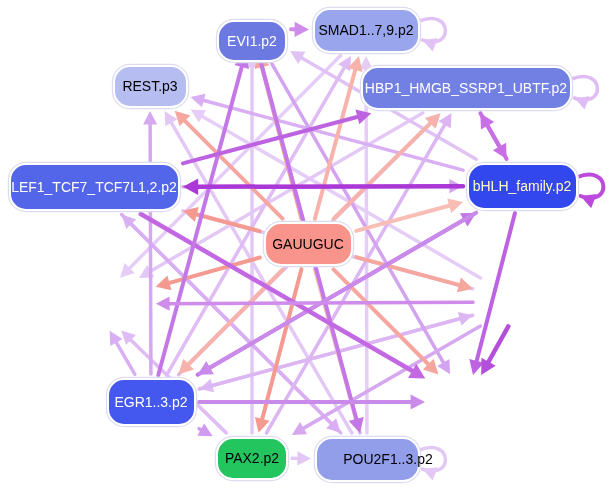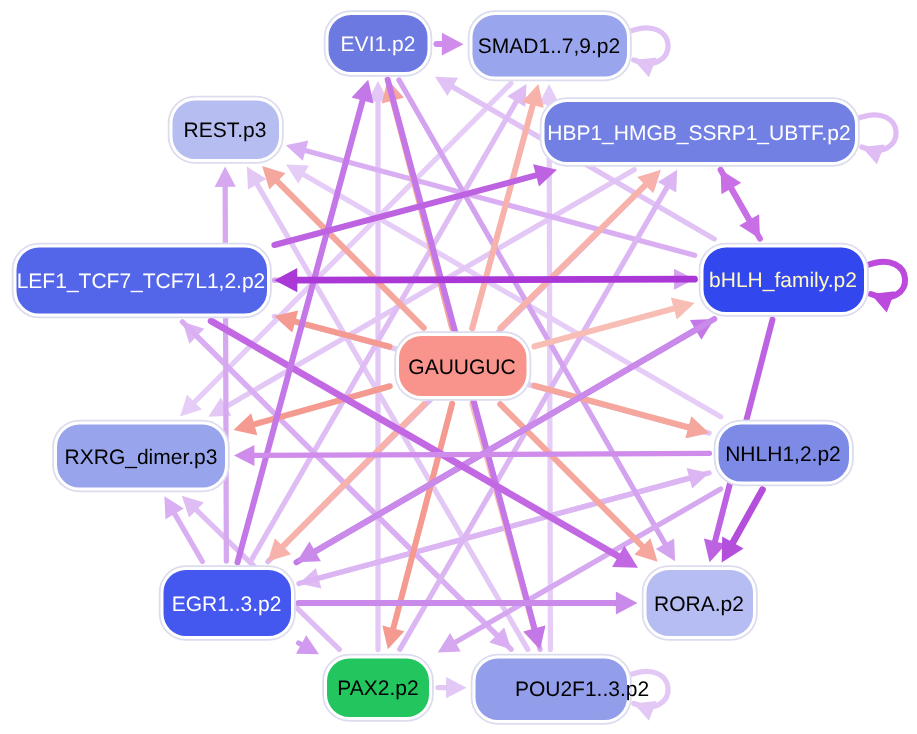--- a/index.html
+++ b/index.html
@@ -137,52 +137,43 @@
       <line x1="473.00053497245983" y1="302.2289694627455" x2="166.19921173445712" y2="303.66262050591376" stroke="#cf8cea" stroke-width="3.5" stroke-linecap="round"></line>
       <polygon points="155.9993230960712,303.71028353693424 169.5662310483608,296.5968097994343 169.63211817947735,310.69665585837953" fill="#cf8cea"></polygon>
       <line x1="199" y1="402" x2="414.2" y2="402" stroke="#ca8aea" stroke-width="4" stroke-linecap="round"></line>
       <polygon points="425,402 410.6,409.6 410.6,394.4" fill="#ca8aea"></polygon>
       <line x1="463.0001610396062" y1="186.13785009102895" x2="194.399725959721" y2="186.7654212010287" stroke="#aa38d6" stroke-width="4.5" stroke-linecap="round"></line>
       <polygon points="182.9997570758483,186.79205664234615 198.1806735835788,178.6065649658911 198.2187575917783,194.906520475288" fill="#aa38d6"></polygon>
       <path d="M 577.5 177 C 611.5 164, 611.5 208, 580.5 196" fill="none" stroke="#bb4add" stroke-width="4" stroke-linecap="round"></path>
       <polygon points="580.5,196 596.628,194.11599999999999 591.1560000000001,208.252" fill="#bb4add"></polygon>
     </svg>
   <div id="nodes">
-      <div class="node" style="left: 217px; top: 8px; width: 70px; height: 42px; background: rgb(107, 121, 224); color: rgb(255, 255, 255);">
+      <div class="node" style="left: 217px; top: 20px; width: 70px; height: 42px; background: rgb(107, 121, 224); color: rgb(255, 255, 255);">
         <span>EVI1.p2</span>
       </div>
       <div class="node" style="left: 312.5px; top: 7.5px; width: 107px; height: 45px; background: rgb(153, 165, 236); color: #000000;">
         <span>SMAD1..7,9.p2</span>
       </div>
       <div class="node" style="left: 112.5px; top: 64.5px; width: 75px; height: 43px; background: rgb(181, 189, 241); color: rgb(0, 0, 0);">
         <span>REST.p3</span>
       </div>
       <div class="node" style="left: 360.5px; top: 66px; width: 211px; height: 44px; background: rgb(114, 128, 228); color: rgb(255, 255, 255);">
         <span>HBP1_HMGB_SSRP1_UBTF.p2</span>
       </div>
       <div class="node" style="left: 8.5px; top: 163px; width: 171px; height: 48px; background: rgb(83, 101, 232); color: rgb(255, 255, 255);">
         <span>LEF1_TCF7_TCF7L1,2.p2</span>
       </div>
       <div class="node" style="left: 466.5px; top: 162.5px; width: 111px; height: 47px; background: rgb(51, 71, 239); color: #fef9c3;">
         <span>bHLH_family.p2</span>
       </div>
       <div class="node" style="left: 263.5px; top: 222px; width: 89px; height: 44px; background: rgb(249, 148, 140); color: rgb(0, 0, 0);">
         <span>GAUUGUC</span>
       </div>
-      <div class="node" style="left: 36px; top: 281px; width: 116px; height: 46px; background: rgb(152, 164, 236); color: rgb(0, 0, 0);">
-        <span>RXRG_dimer.p3</span>
-      </div>
-      <div class="node" style="left: 476.5px; top: 281px; width: 91px; height: 42px; background: rgb(125, 139, 231); color: rgb(0, 0, 0);">
-        <span>NHLH1,2.p2</span>
-      </div>
       <div class="node" style="left: 106.5px; top: 378px; width: 89px; height: 48px; background: rgb(68, 87, 238); color: rgb(255, 255, 255);">
         <span>EGR1..3.p2</span>
-      </div>
-      <div class="node" style="left: 428.5px; top: 378px; width: 75px; height: 48px; background: rgb(181, 189, 242); color: rgb(0, 0, 0);">
-        <span>RORA.p2</span>
       </div>
       <div class="node" style="left: 216px; top: 436.5px; width: 72px; height: 43px; background: #22c55e; color: rgb(0, 0, 0);">
         <span>PAX2.p2</span>
       </div>
       <div class="node" style="left: 314.5px; top: 436.5px; width: 105px; height: 45px; background: rgb(146, 158, 234); color: rgb(0, 0, 0); padding-left: 42px;">
         <span>POU2F1..3.p2</span>
       </div>
     </div>
 </div>
 

